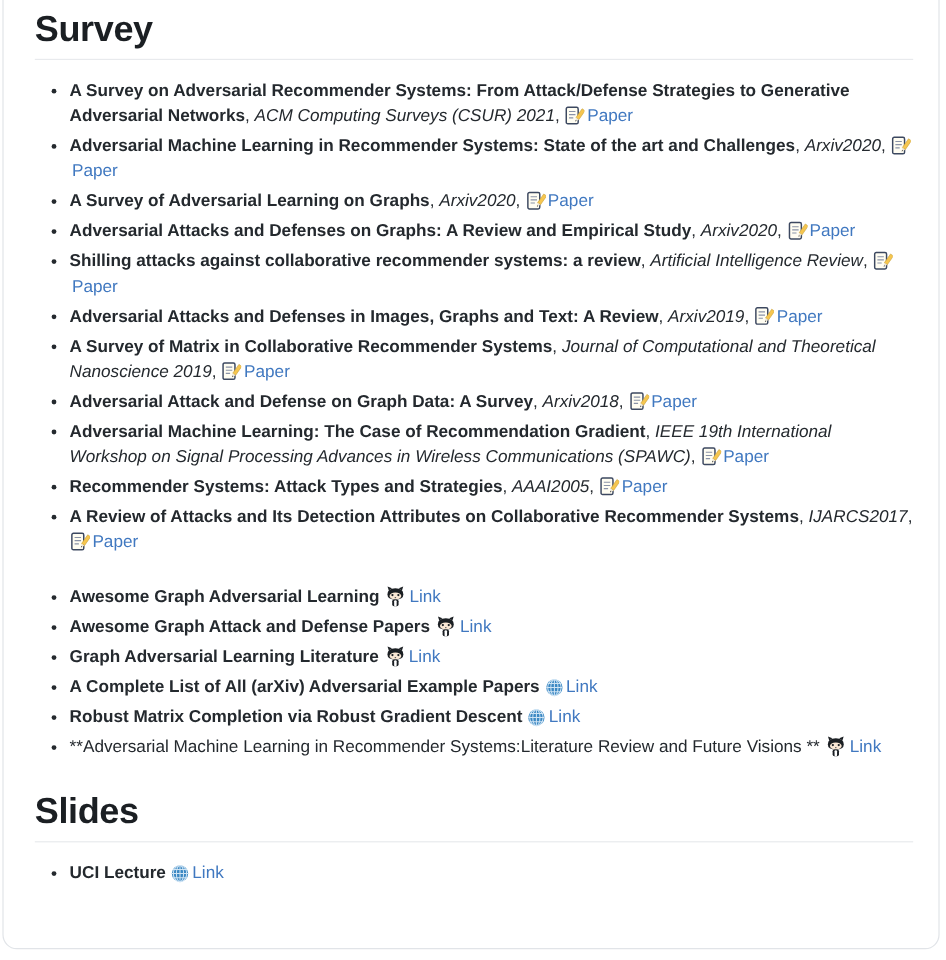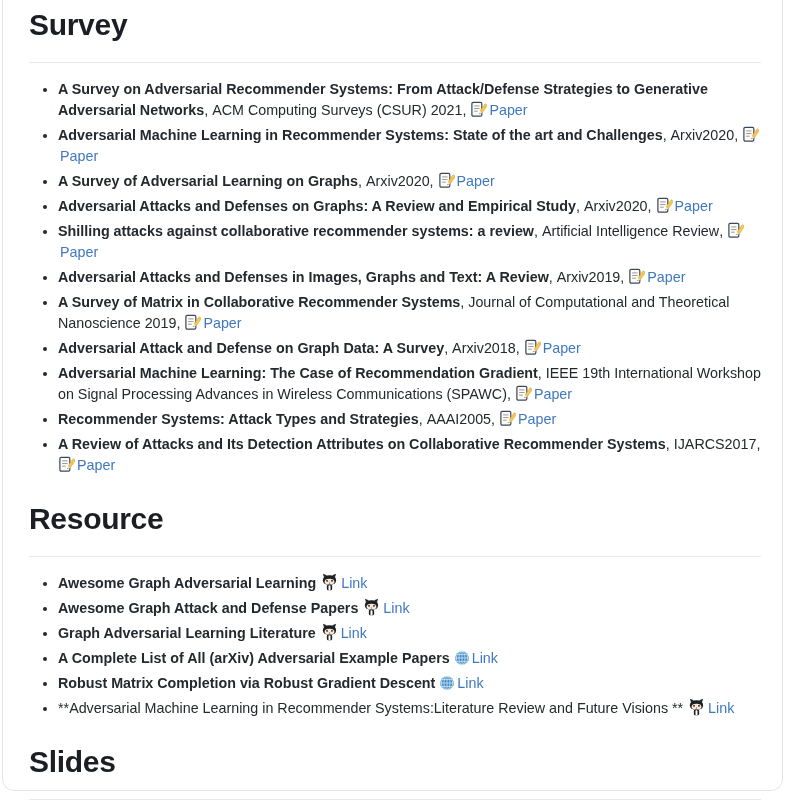--- a/index.html
+++ b/index.html
@@ -24,39 +24,39 @@
     border-radius: 12px;
     padding: 28px 21px 30px 26px;
   }
   h1.section-title {
     font-size: 30px;
     line-height: 36px;
     font-weight: 700;
     letter-spacing: -0.3px;
     color: #1b1f23;
     margin: 0;
-    padding-bottom: 19px;
+    padding-bottom: 6px;
     border-bottom: 1px solid #e8eaed;
   }
   section + section h1.section-title {
     margin-top: 25px;
   }
   ul.item-list {
     margin: 16px 0 25px 0;
     padding-left: 29px;
   }
   ul.item-list li {
     font-size: 14.3px;
     line-height: 21px;
     margin-top: 4px;
     color: #24292e;
   }
   .seg-bold   { font-weight: 700; }
   .seg-plain  { font-weight: 400; }
-  .seg-italic { font-weight: 400; font-family: "Liberation Sans", sans-serif; }
+  .seg-italic { font-style: italic; font-weight: 400; font-family: "Liberation Sans", sans-serif; }
   a.item-link {
     color: #4078c0;
     text-decoration: none;
     font-weight: 400;
     white-space: normal;
   }
   a.item-link .link-label { margin-left: 2px; text-align: center; }
   .icon {
     display: inline-block;
     vertical-align: text-bottom;
@@ -168,21 +168,20 @@
                 <g transform="rotate(35 13.5 9)">
                   <rect x="12" y="2.5" width="3.1" height="9.5" fill="#f6c64f" stroke="#c9a23d" stroke-width="0.5"></rect>
                   <polygon points="12,12 15.1,12 13.55,15.2" fill="#efe7d6"></polygon>
                   <polygon points="13,13.9 14.1,13.9 13.55,15.2" fill="#2f2f2f"></polygon>
                 </g>
               </svg></span><span class="link-label">Paper</span></a></li>
       </ul>
   </section>
 
   <section>
-    <h1 class="section-title">Resource</h1>
     <ul class="item-list">
         <li><span class="seg-bold">Awesome Graph Adversarial Learning</span><span class="seg-plain"> </span><a href="#" class="item-link"><span class="icon"><svg width="19" height="18" viewBox="0 0 20 19">
                 <path d="M4.2 4.4 L3.1 0.9 L7 2.3 Z" fill="#1b1f23"></path>
                 <path d="M15.8 4.4 L16.9 0.9 L13 2.3 Z" fill="#1b1f23"></path>
                 <path d="M3 7.9 Q3 2.3 10 2.3 Q17 2.3 17 7.9 Q17 12.4 10 12.4 Q3 12.4 3 7.9 Z" fill="#1b1f23"></path>
                 <ellipse cx="10" cy="9.2" rx="5.2" ry="3.1" fill="#f9e7d4"></ellipse>
                 <circle cx="7.4" cy="8.3" r="1" fill="#1b1f23"></circle>
                 <circle cx="12.6" cy="8.3" r="1" fill="#1b1f23"></circle>
                 <path d="M9.4 10.6h1.2" stroke="#1b1f23" stroke-width="0.7"></path>
                 <rect x="7.2" y="12.2" width="5.6" height="6" rx="1.6" fill="#1b1f23"></rect>

